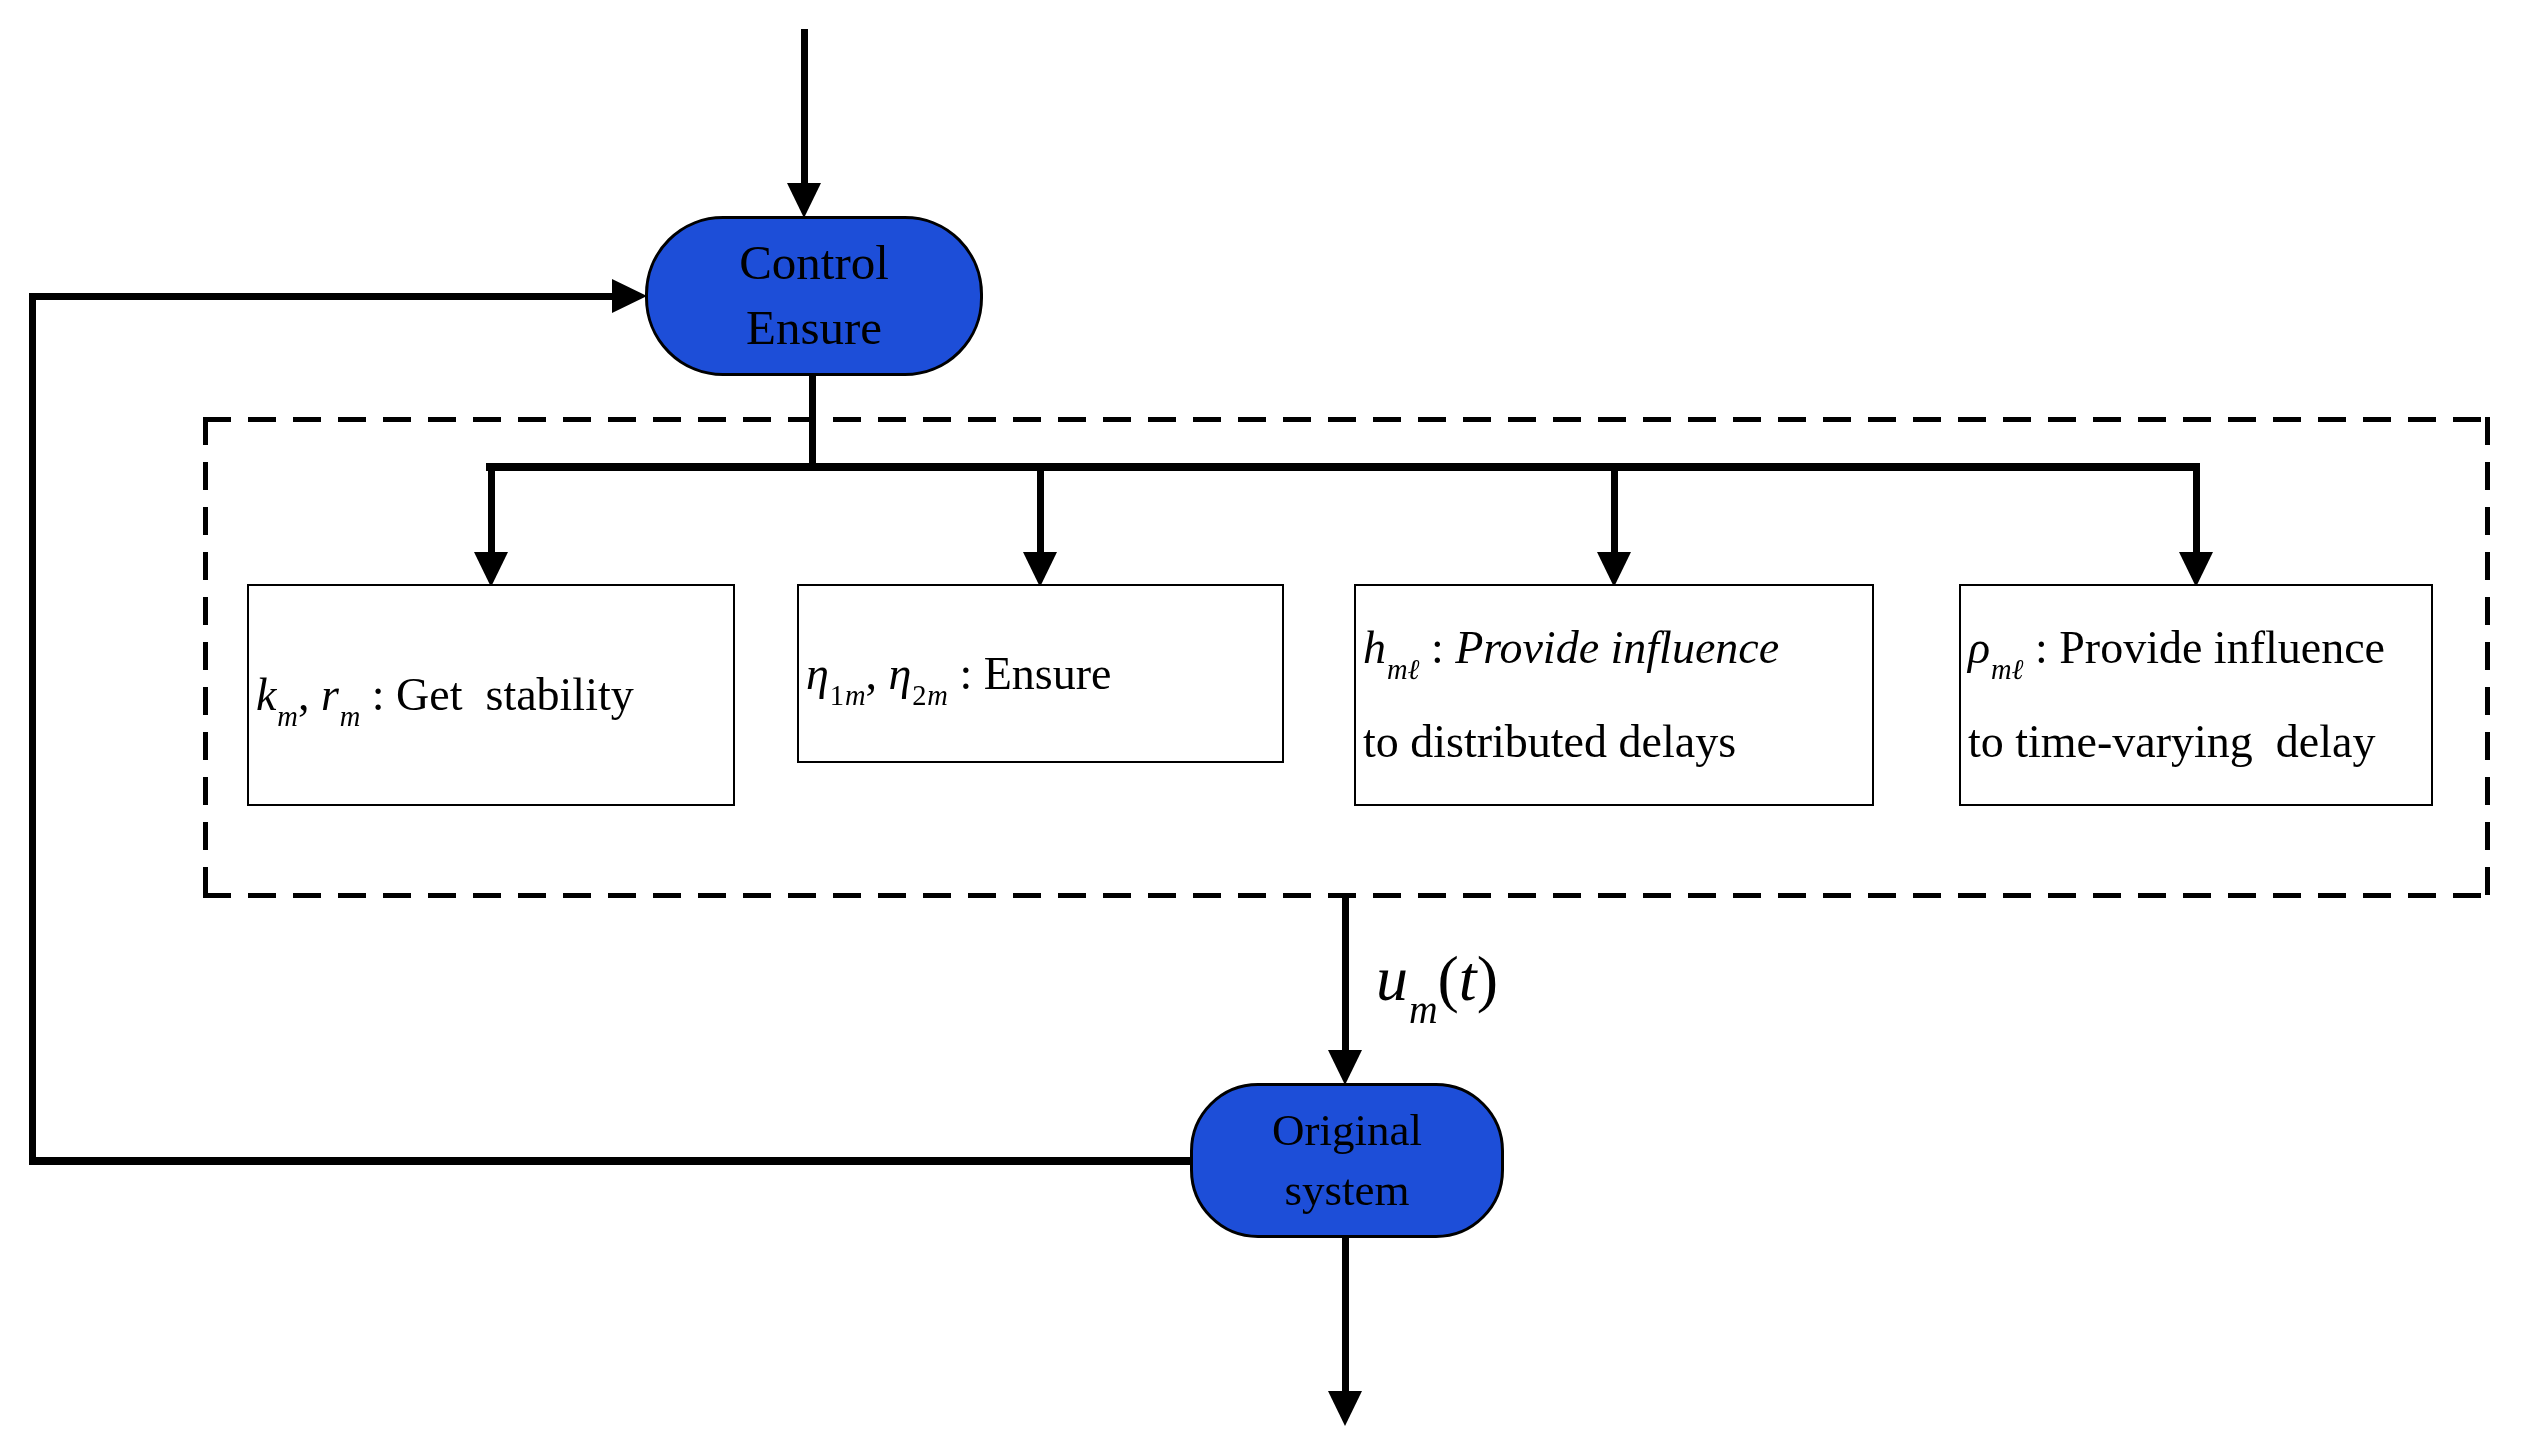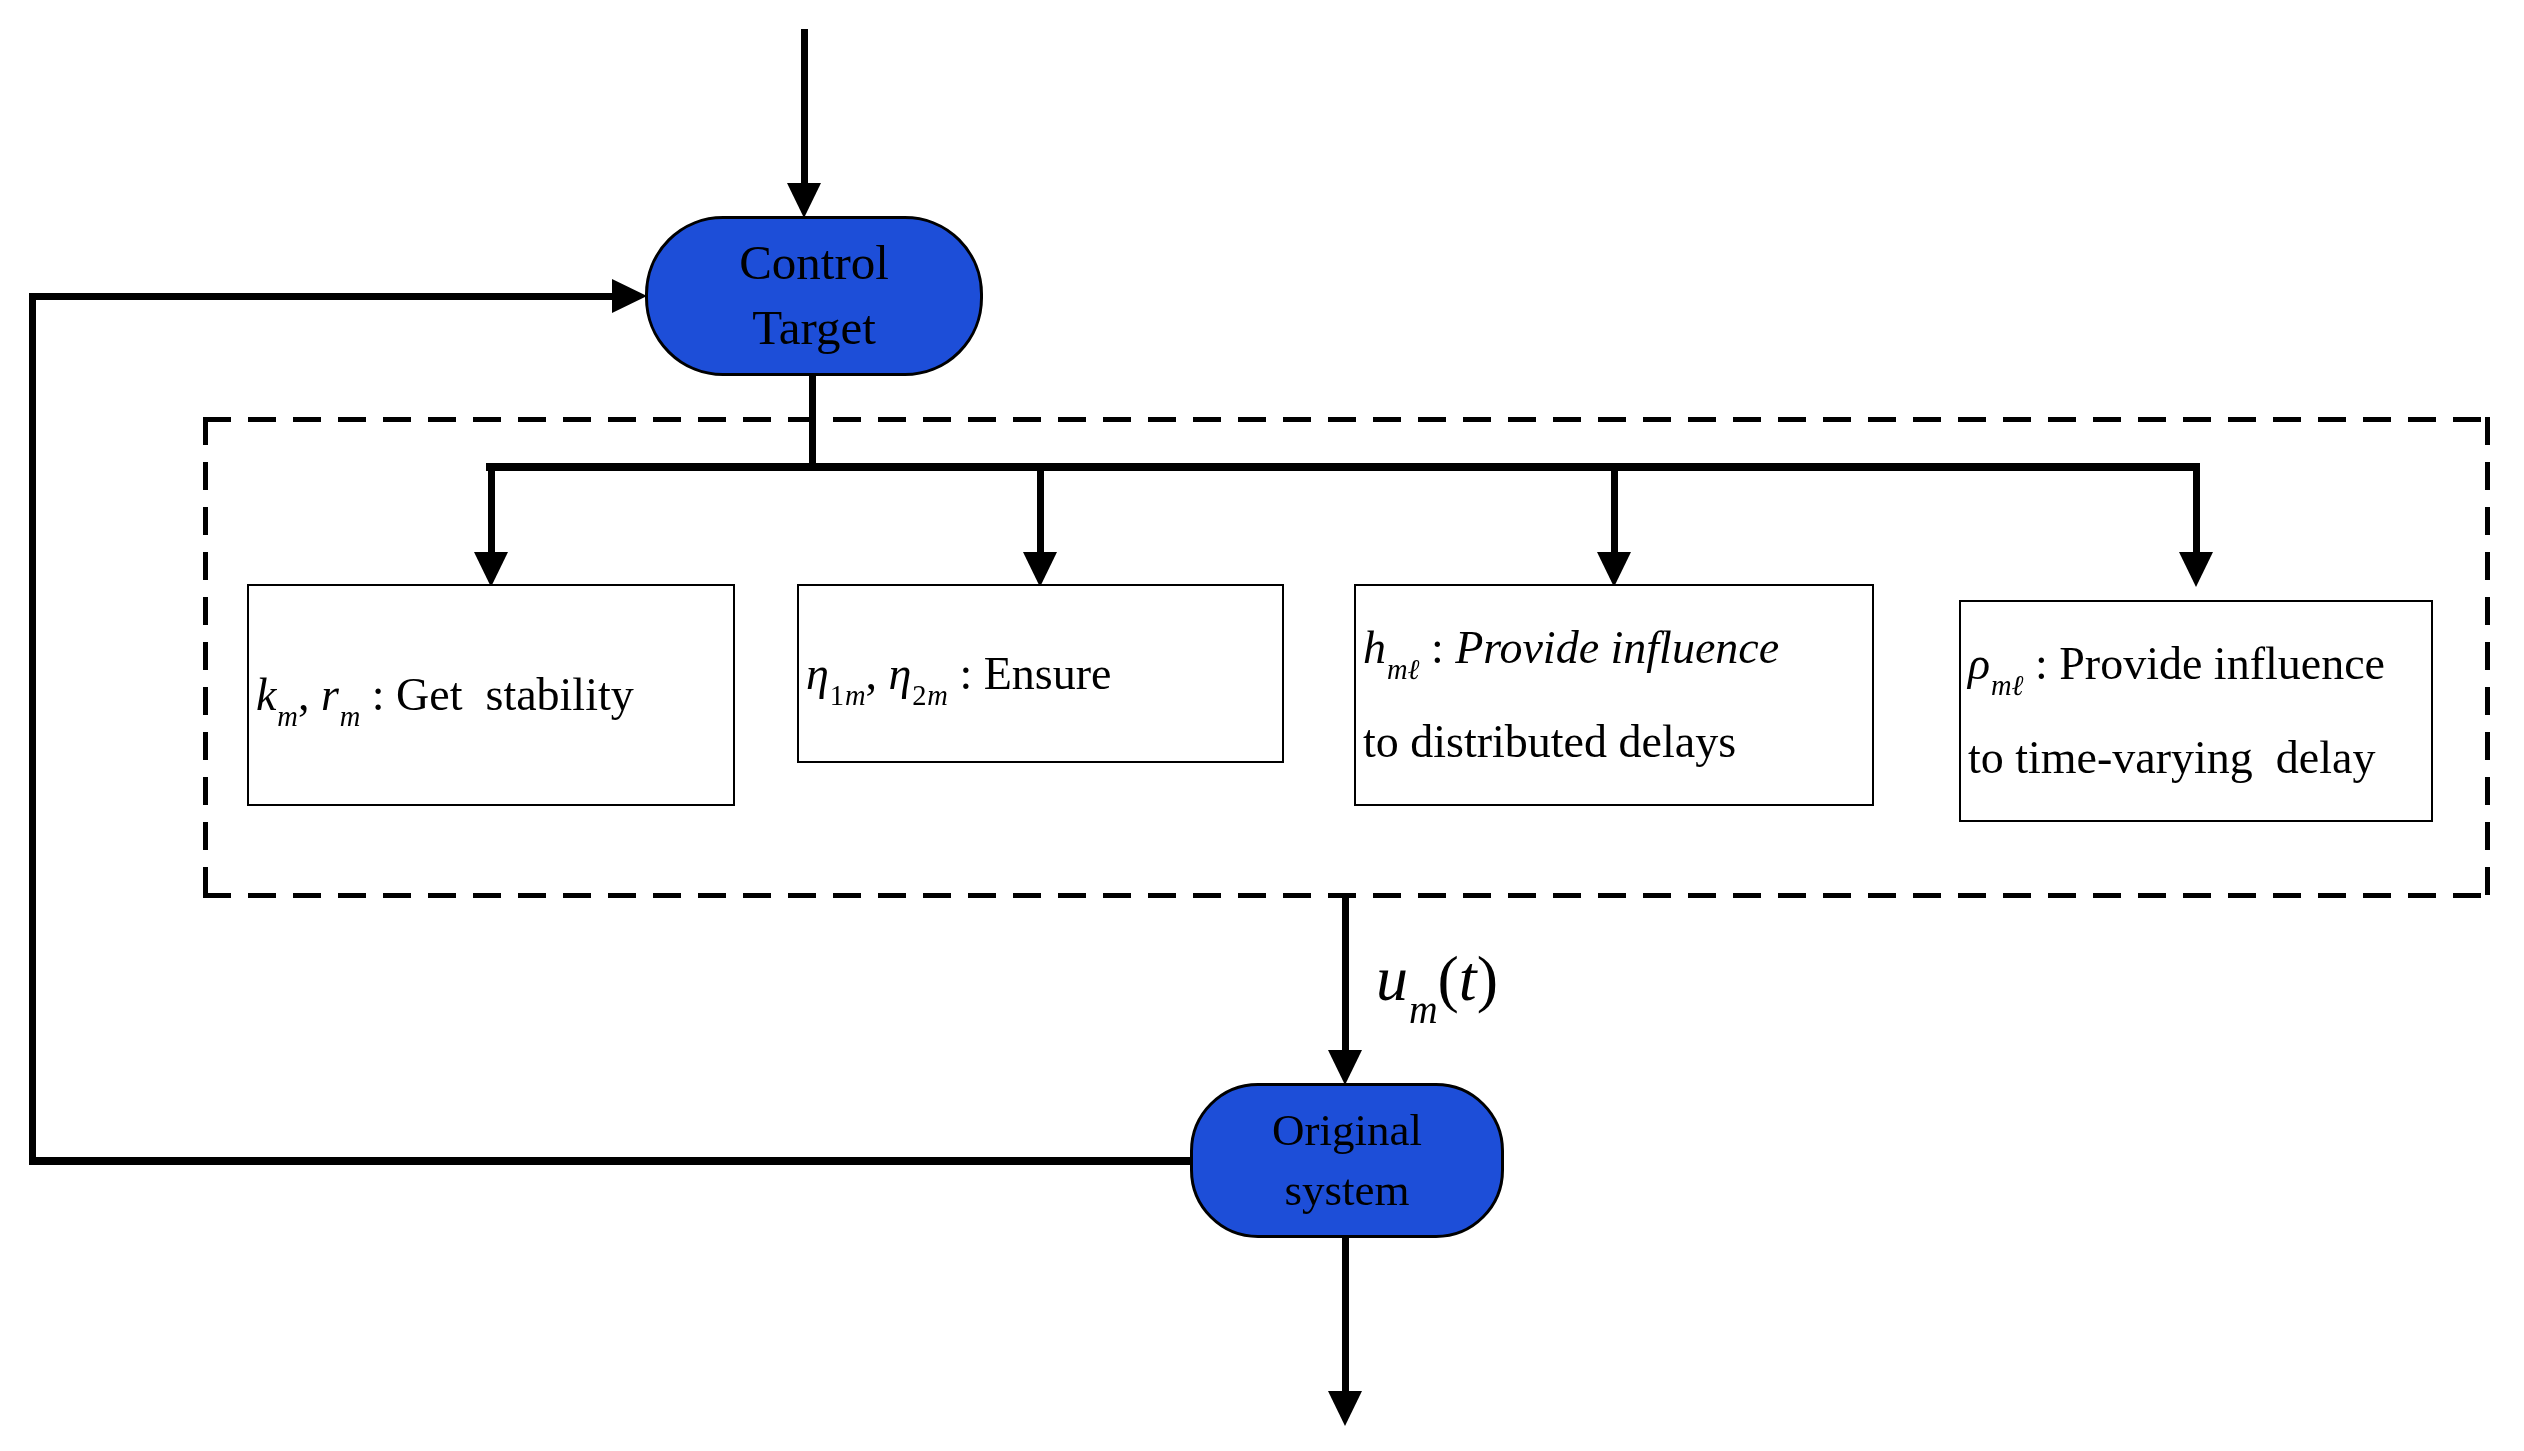--- a/index.html
+++ b/index.html
@@ -39,21 +39,21 @@
   <div class="abs dash-h" style="left:0;top:476px;width:2287px;"></div>
   <div class="abs dash-v" style="left:0;top:0;height:481px;"></div>
   <div class="abs dash-v" style="left:2282px;top:0;height:481px;"></div>
 </div>
 
 <div class="abs ink" style="left:801px;top:29px;width:7px;height:156px;"></div>
 <div class="abs head-down" style="left:787px;top:183px;"></div>
 
 <div class="abs stadium" style="left:645px;top:216px;width:338px;height:160px;">
   <span>Control</span>
-  <span>Target</span>
+  <span>Ensure</span>
 </div>
 
 <div class="abs ink" style="left:809px;top:375px;width:7px;height:92px;"></div>
 
 <div class="abs ink" style="left:486px;top:463px;width:1714px;height:7.8px;"></div>
 
 <div class="abs ink" style="left:488px;top:467px;width:7px;height:87px;"></div>
 <div class="abs head-down" style="left:474px;top:552px;"></div>
 
 <div class="abs ink" style="left:1037px;top:467px;width:7px;height:87px;"></div>
@@ -70,21 +70,21 @@
 </div>
 
 <div class="abs pbox" style="left:797px;top:584px;width:487px;height:179px;">
   <span><span style="font-style: italic;">η</span><sub>1</sub><sub style="font-style: italic;">m</sub><span>, </span><span style="font-style: italic;">η</span><sub>2</sub><sub style="font-style: italic;">m</sub><span> : Ensure</span><br></span>
 </div>
 
 <div class="abs pbox" style="left:1354px;top:584px;width:520px;height:222px;">
   <span><span style="font-style: italic;">h</span><sub style="font-style: italic;">mℓ</sub><span> : </span><span style="font-style: italic; text-align: right;">Provide influence</span><br><span style="">to distributed delays</span></span>
 </div>
 
-<div class="abs pbox" style="left:1959px;top:584px;width:474px;height:222px;margin-top:16px;">
+<div class="abs pbox" style="left:1959px;top:584px;width:474px;height:222px;">
   <span><span style="font-style: italic;">ρ</span><sub style="font-style: italic;">mℓ</sub><span> : Provide influence</span><br><span>to time-varying delay</span></span>
 </div>
 
 <div class="abs ink" style="left:1342px;top:898px;width:7px;height:153px;"></div>
 <div class="abs head-down" style="left:1328px;top:1050px;"></div>
 <div class="abs siglabel" style="left:1376px;top:942px;"><span style="font-style: italic;">u</span><sub style="font-style: italic;">m</sub><span>(</span><span style="font-style: italic;">t</span><span>)</span></div>
 
 <div class="abs stadium" style="left:1190px;top:1083px;width:314px;height:155px;border-radius:68px;font-size:45px;">
   <span>Original</span>
   <span>system</span>

